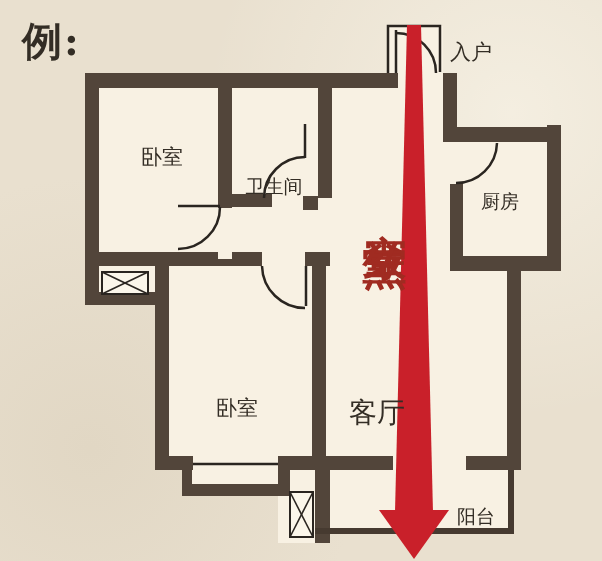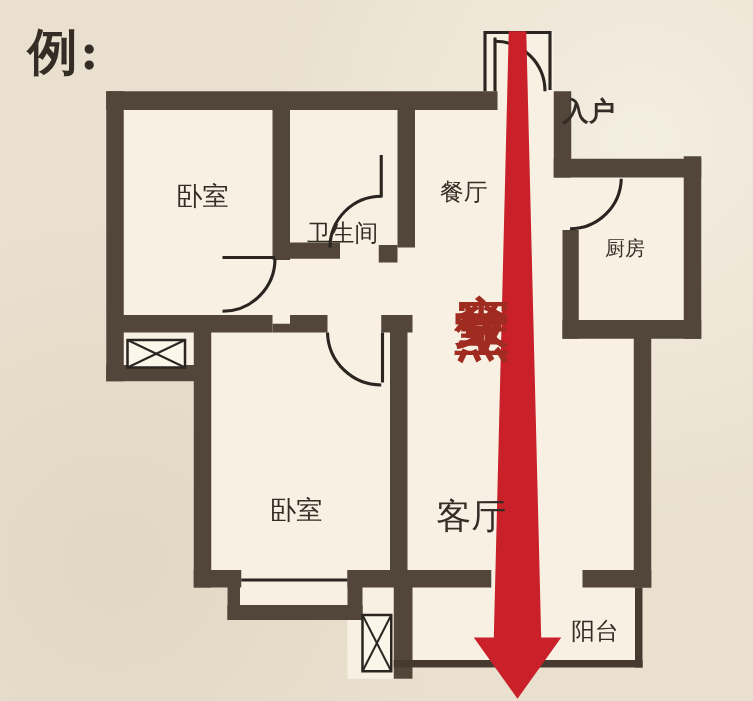--- a/index.html
+++ b/index.html
@@ -19,28 +19,28 @@
   .floor{position:absolute;background:var(--floor,#f8f1e3);}
   .wall{position:absolute;background:var(--wall,#52453a);}
   svg.overlay{position:absolute;left:0;top:0;z-index:30;pointer-events:none;}
   .lbl{
     position:absolute;z-index:40;
     color:var(--text-dark,#332d25);
     font-family:"DejaVu Serif","Liberation Serif",serif;
     text-align:center;white-space:nowrap;
   }
   #title{left:22px;top:14px;font-size:40px;font-weight:bold;letter-spacing:2px;}
-  #entry{left:450px;top:38px;font-size:21px;font-weight:bold;margin-top:37px;}
+  #entry{left:450px;top:38px;font-size:21px;font-weight:normal;}
   #bedroom-top{left:127px;top:143px;width:70px;font-size:21px;}
   #bathroom{left:229px;top:126px;width:90px;font-size:19px;margin-top:48px;}
   #dining{left:336px;top:141px;width:70px;font-size:19px;}
-  #kitchen{left:465px;top:189px;width:70px;font-size:16px;}
+  #kitchen{left:465px;top:189px;width:70px;font-size:19px;}
   #bedroom-bottom{left:200px;top:394px;width:74px;font-size:21px;}
   #living{left:342px;top:394px;width:70px;font-size:28px;}
-  #balcony{left:441px;top:492px;width:70px;font-size:19px;}
+  #balcony{left:441px;top:504px;width:70px;font-size:19px;}
   #sha{
     left:356px;top:198px;z-index:35;
     writing-mode:vertical-rl;text-orientation:upright;
     font-size:44px;font-weight:bold;letter-spacing:6px;
     color:var(--annotation-red,#a02b21);
     font-family:"DejaVu Serif","Liberation Serif",serif;
   }
 </style>
 </head>
 <body>
@@ -123,20 +123,19 @@
     <g>
       <polygon points="407,25 421,25 433,512 395,512" fill="var(--arrow-red,#c9202a)"></polygon>
       <polygon points="379,510 449,510 414,559" fill="var(--arrow-red,#c9202a)"></polygon>
     </g>
   </svg>
 
   <div class="lbl" id="title">例:</div>
   <div class="lbl" id="entry">入户</div>
   <div class="lbl" id="bedroom-top">卧室</div>
   <div class="lbl" id="bathroom">卫生间</div>
-  <div class="lbl" id="dining">餐厅</div>
   <div class="lbl" id="kitchen">厨房</div>
   <div class="lbl" id="bedroom-bottom">卧室</div>
   <div class="lbl" id="living">客厅</div>
   <div class="lbl" id="balcony">阳台</div>
   <div class="lbl" id="sha">穿堂煞</div>
 
 </div>
 
 </body></html>

